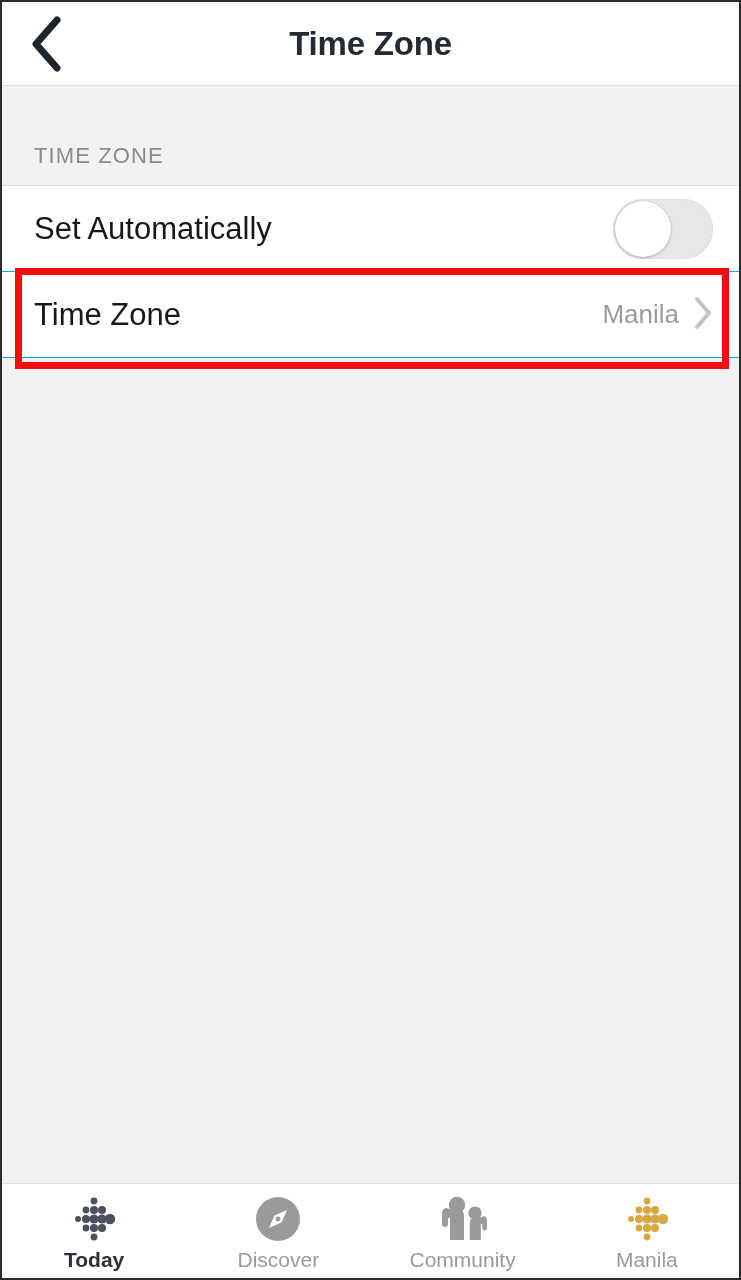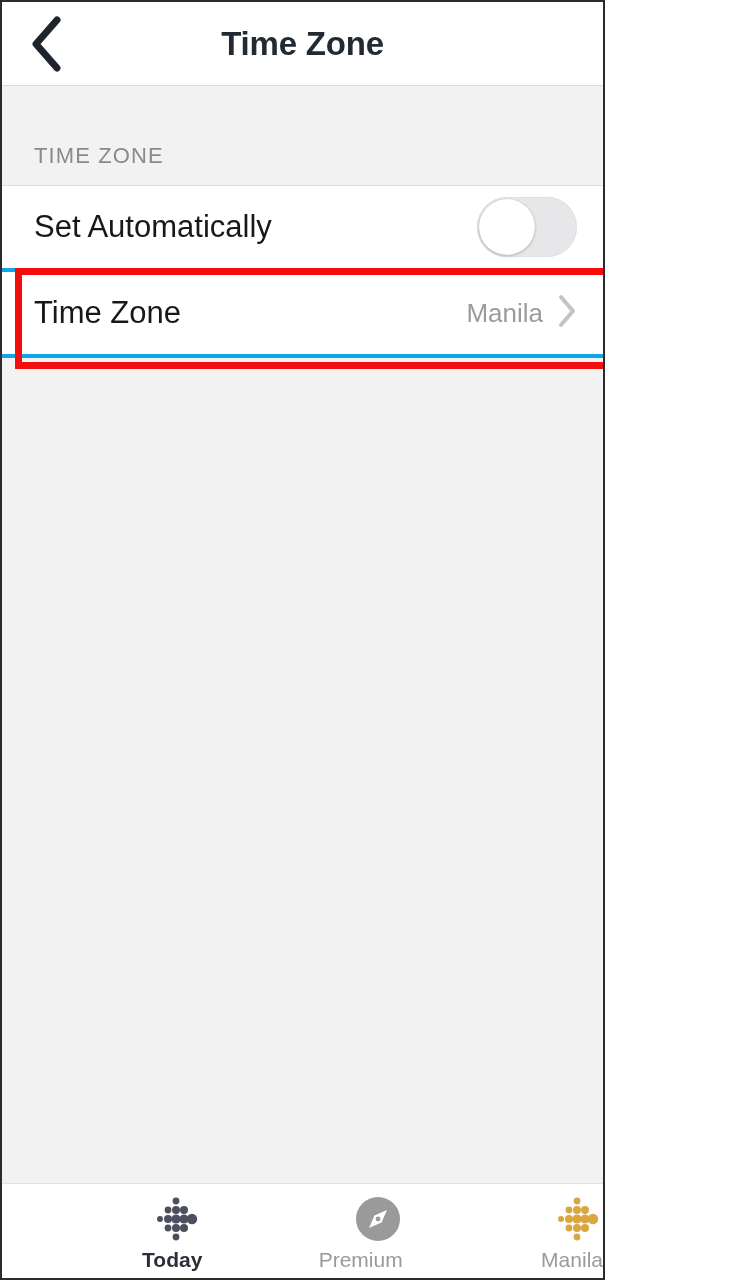--- a/index.html
+++ b/index.html
@@ -4,21 +4,21 @@
 <style>
   * { margin:0; padding:0; box-sizing:border-box; }
   html, body {
     width:741px; height:1280px;
     font-family:"Liberation Sans", sans-serif;
     background:#ffffff;
     overflow:hidden;
   }
   .screen {
     position:relative;
-    width:605px; height:1280px;
+    width:741px; height:1280px;
     background:#0f172a;
     border:2px solid #2b2b2b;
     overflow:hidden;
   }
 
   
   .navbar {
     position:relative;
     height:84px;
     background:#ffffff;
@@ -59,21 +59,21 @@
 
   
   .rows { background:#ffffff; }
   .row {
     position:relative;
     height:86px;
     background:#ffffff;
     display:flex;
     align-items:center;
     padding:0 26px 0 32px;
-    border-bottom:4px solid #0ea5e9;
+    border-bottom:1px solid #0ea5e9;
     cursor:pointer;
   }
   .row-label {
     font-size:31px;
     color:#16181c;
     flex:1;
   }
   .row-value {
     font-size:26px;
     color:#9b9b9b;
@@ -128,21 +128,21 @@
     left:0; right:0; bottom:0;
     height:95px;
     background:#ffffff;
     border-top:1px solid #e2e2e2;
     display:flex;
   }
   .tab {
     flex:1;
     display:flex;
     flex-direction:column;
-    align-items:flex-end;
+    align-items:center;
     justify-content:center;
     gap:4px;
     cursor:pointer;
     padding-top:4px;
   }
   .tab-icon {
     height:50px;
     display:flex; align-items:center; justify-content:center;
   }
   .tab-label {
@@ -228,23 +228,38 @@
     </div>
 
     <div class="tab">
       <div class="tab-icon">
         <svg width="50" height="50" viewBox="0 0 50 50">
           <circle cx="25" cy="25" r="22" fill="#9a9a9a"></circle>
           <path d="M34 16 L28.5 28.5 L16 34 L21.5 21.5 Z" fill="#ffffff"></path>
           <circle cx="25" cy="25" r="2.4" fill="#9a9a9a"></circle>
         </svg>
       </div>
-      <div class="tab-label">Premium</div>
-    </div>
-
+      <div class="tab-label">Discover</div>
+    </div>
+
+    <div class="tab">
+      <div class="tab-icon">
+        <svg width="54" height="50" viewBox="0 0 54 50">
+          <g fill="#9a9a9a">
+            <circle cx="21" cy="11" r="8.2"></circle>
+            <path d="M10 14 q-4 1 -4 6 l0 10 q0 3 3 3 q3 0 3 -3 l0 -6 l2 0 l0 22 l14 0 l0 -24
+                     q0 -7 -7 -7 l-5 0 q-3 0 -6 -1 z"></path>
+            <circle cx="39" cy="19" r="6.6"></circle>
+            <path d="M48 22 q3 1 3 5 l0 7 q0 2.4 -2.4 2.4 q-2.4 0 -2.4 -2.4 l0 -4 l-1.4 0 l0 16 l-11 0
+                     l0 -17 q0 -5.5 5.5 -5.5 l4 0 q2.6 0 4.7 -1.5 z"></path>
+          </g>
+        </svg>
+      </div>
+      <div class="tab-label">Community</div>
+    </div>
 
     <div class="tab">
       <div class="tab-icon">
         <svg width="52" height="48" viewBox="0 0 52 48">
           <g fill="#d8a73f">
             <circle cx="26" cy="6" r="3.4"></circle>
             <circle cx="26" cy="15" r="4.0"></circle>
             <circle cx="18" cy="15" r="3.4"></circle>
             <circle cx="34" cy="15" r="4.0"></circle>
             <circle cx="26" cy="24" r="4.6"></circle>

